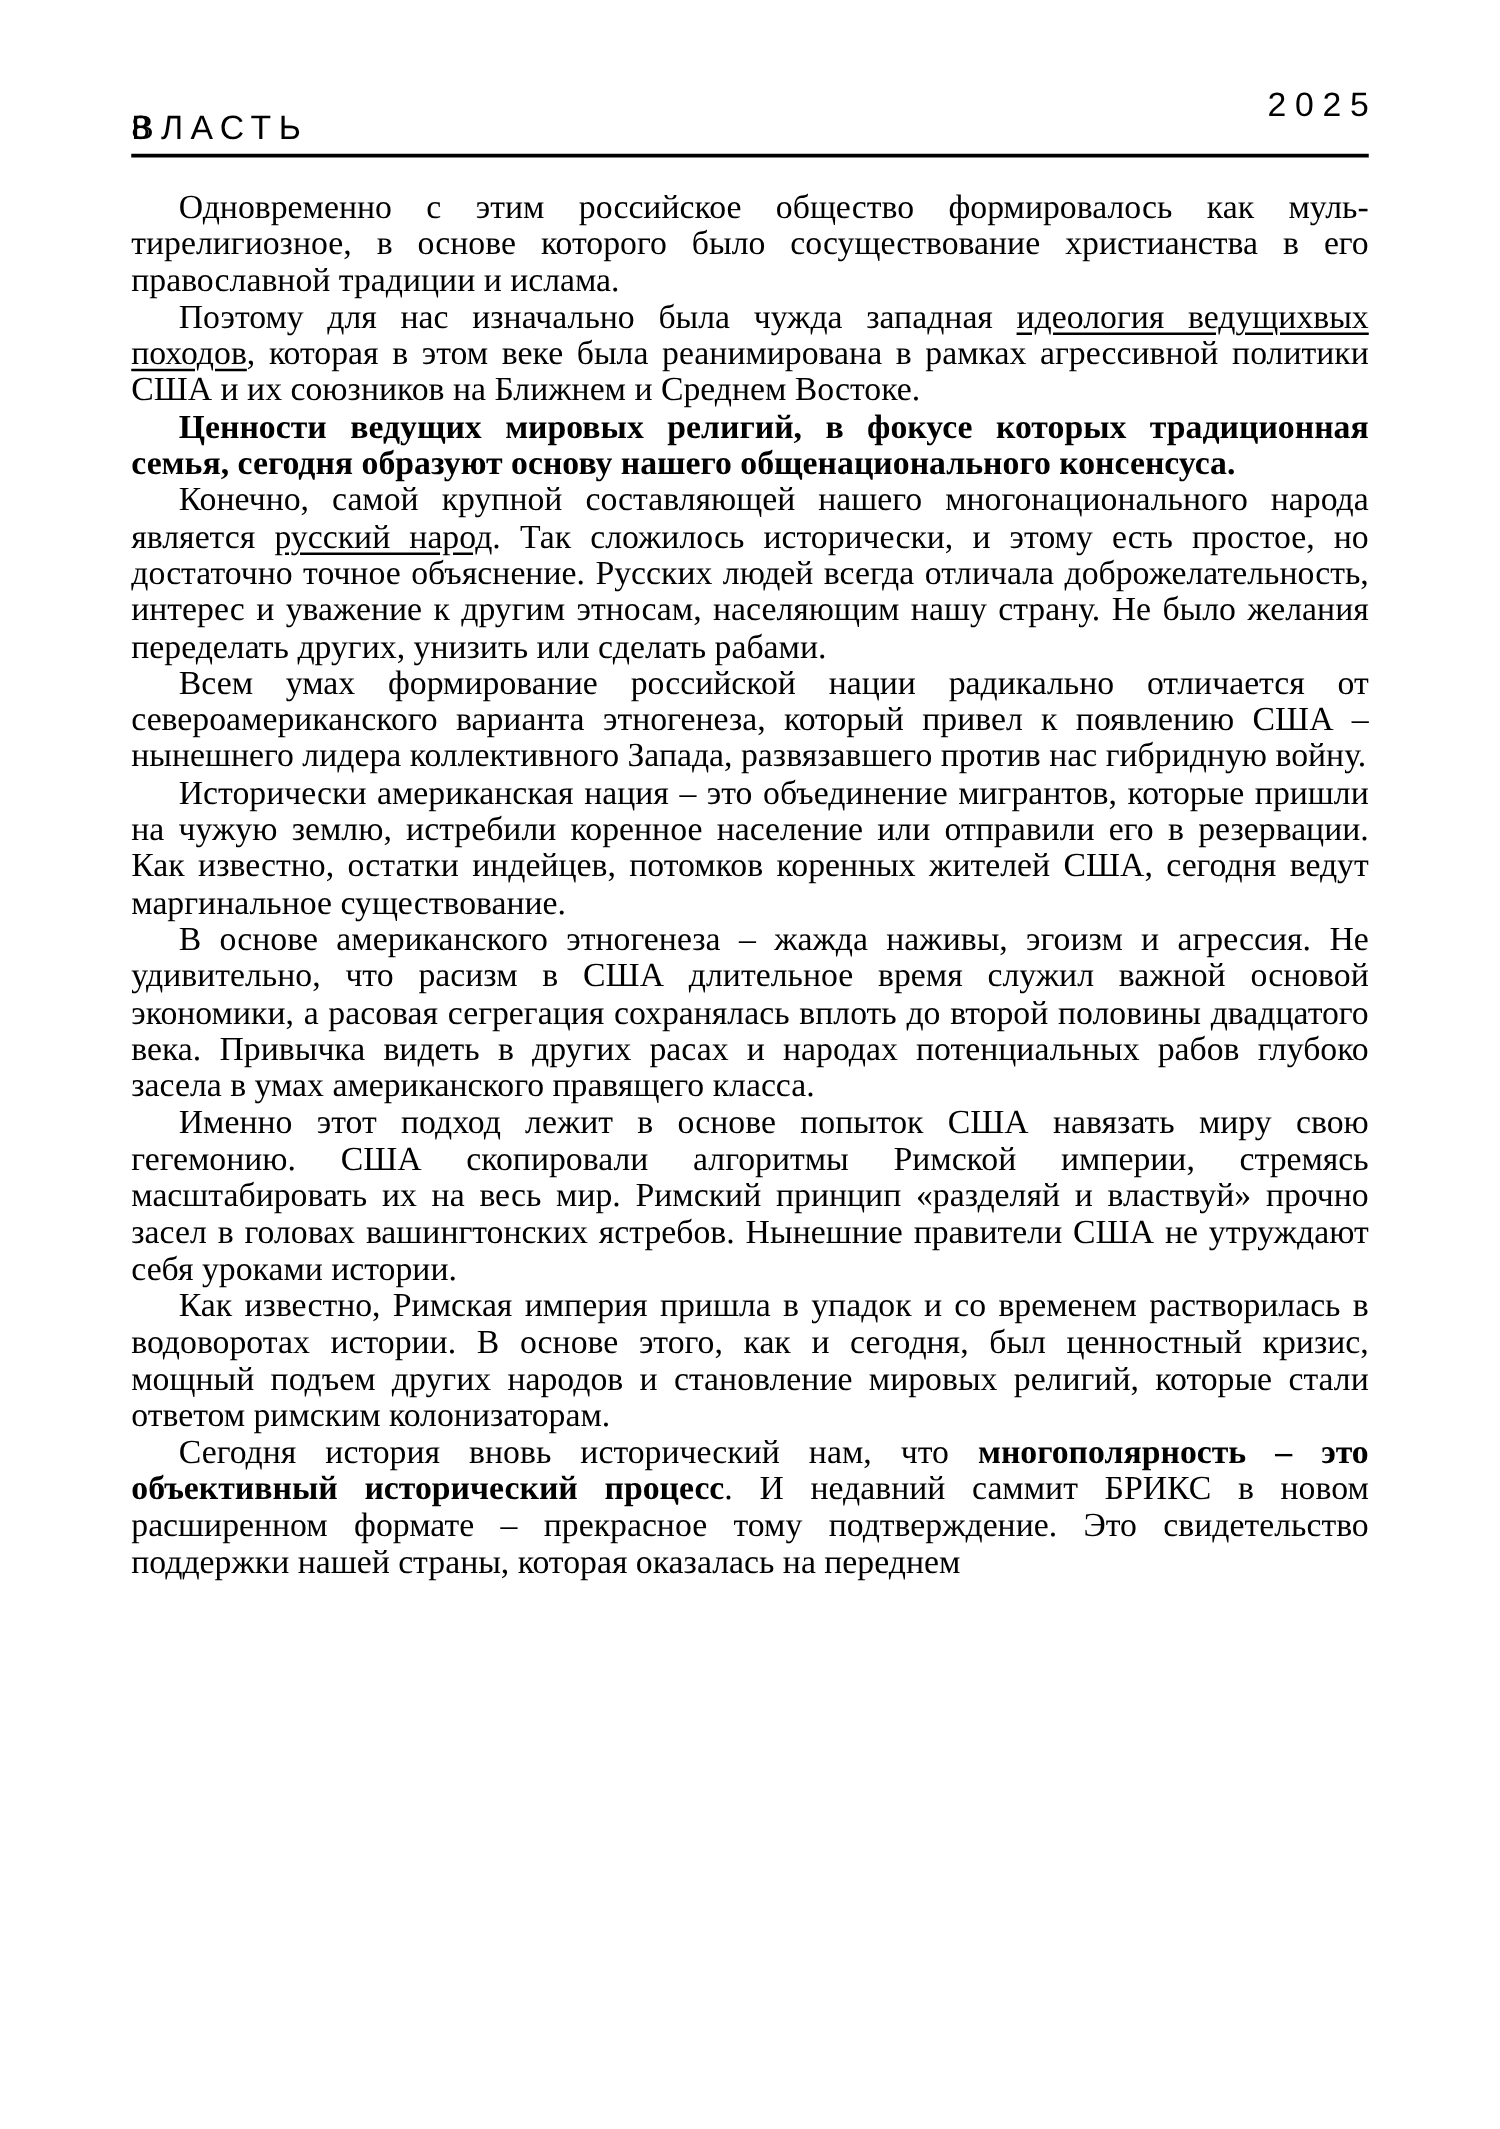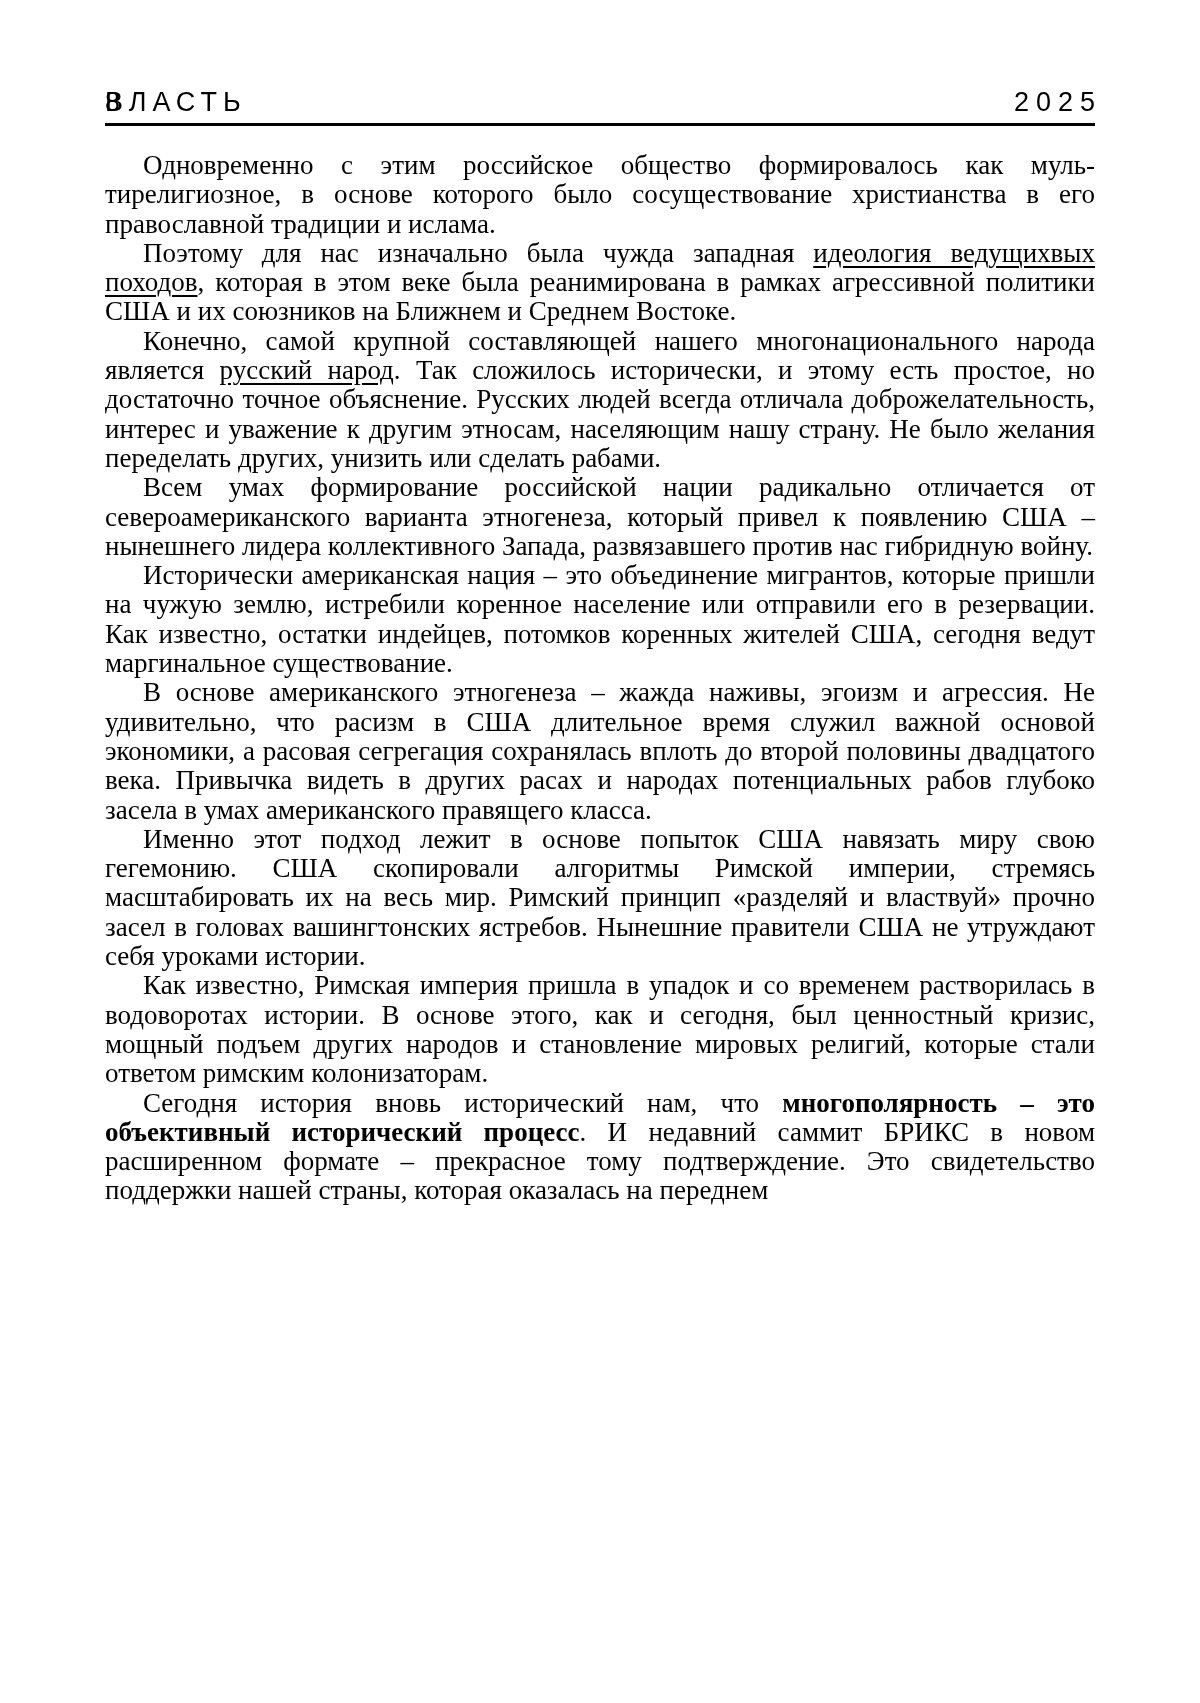--- a/index.html
+++ b/index.html
@@ -33,21 +33,21 @@
   .journal-title {
     position: absolute;
     left: 0;
     right: 0;
     bottom: 0;
     letter-spacing: 6px;
   }
   .journal-year {
     position: absolute;
     right: 0;
-    bottom: 0;
+    bottom: 18px;
     letter-spacing: 7px;
     margin-right: -7px; 
   }
   .header-rule {
     position: absolute;
     top: 123px;
     left: 105px;
     right: 105px;
     height: 3px;
     background: #000000;
@@ -86,20 +86,21 @@
     <span class="journal-title">ВЛАСТЬ</span>
     <span class="journal-year">2025</span>
   </header>
 
   <div class="header-rule"></div>
 
   <main class="article-body">
 
   <p><span>Одновременно с этим российское общество формировалось как муль­тирелигиозное, в основе которого было сосуществование христианства в его православной традиции и ислама.</span></p>
       <p><span>Поэтому для нас изначально была чужда западная </span><span class="underline">идеология ведущих­вых походов</span><span>, которая в этом веке была реанимирована в рамках агрес­сивной политики США и их союзников на Ближнем и Среднем Востоке.</span></p>
+      <p><span class="bold">Ценности ведущих мировых религий, в фокусе которых традиционная семья, сегодня образуют основу нашего общенационального консенсуса.</span></p>
       <p><span>Конечно, самой крупной составляющей нашего многонационального народа является </span><span class="underline">русский народ</span><span>. Так сложилось исторически, и этому есть простое, но достаточно точное объяснение. Русских людей всегда отличала доброжелательность, интерес и уважение к другим этносам, населяющим нашу страну. Не было желания переделать других, унизить или сделать рабами.</span></p>
       <p><span>Всем умах формирование российской нации радикально отличается от североамериканского варианта этногенеза, который привел к появлению США – нынешнего лидера коллективного Запада, развязавшего против нас гибридную войну.</span></p>
       <p><span>Исторически американская нация – это объединение мигрантов, которые пришли на чужую землю, истребили коренное население или отправили его в резервации. Как известно, остатки индейцев, потом­ков коренных жителей США, сегодня ведут маргинальное существо­вание.</span></p>
       <p><span>В основе американского этногенеза – жажда наживы, эгоизм и агрес­сия. Не удивительно, что расизм в США длительное время служил важ­ной основой экономики, а расовая сегрегация сохранялась вплоть до второй половины двадцатого века. Привычка видеть в других расах и народах потенциальных рабов глубоко засела в умах американского правящего класса.</span></p>
       <p><span>Именно этот подход лежит в основе попыток США навязать миру свою гегемонию. США скопировали алгоритмы Римской империи, стремясь масштабировать их на весь мир. Римский принцип «разделяй и властвуй» прочно засел в головах вашингтонских ястребов. Нынешние правители США не утруждают себя уроками истории.</span></p>
       <p><span>Как известно, Римская империя пришла в упадок и со временем рас­творилась в водоворотах истории. В основе этого, как и сегодня, был цен­ностный кризис, мощный подъем других народов и становление мировых религий, которые стали ответом римским колонизаторам.</span></p>
       <p><span>Сегодня история вновь исторический нам, что </span><span class="bold">многополярность – это объективный исторический процесс</span><span>. И недавний саммит БРИКС в новом расширенном формате – прекрасное тому подтверждение. Это свидетельство поддержки нашей страны, которая оказалась на переднем</span></p>
     </main>
 
 </div>

